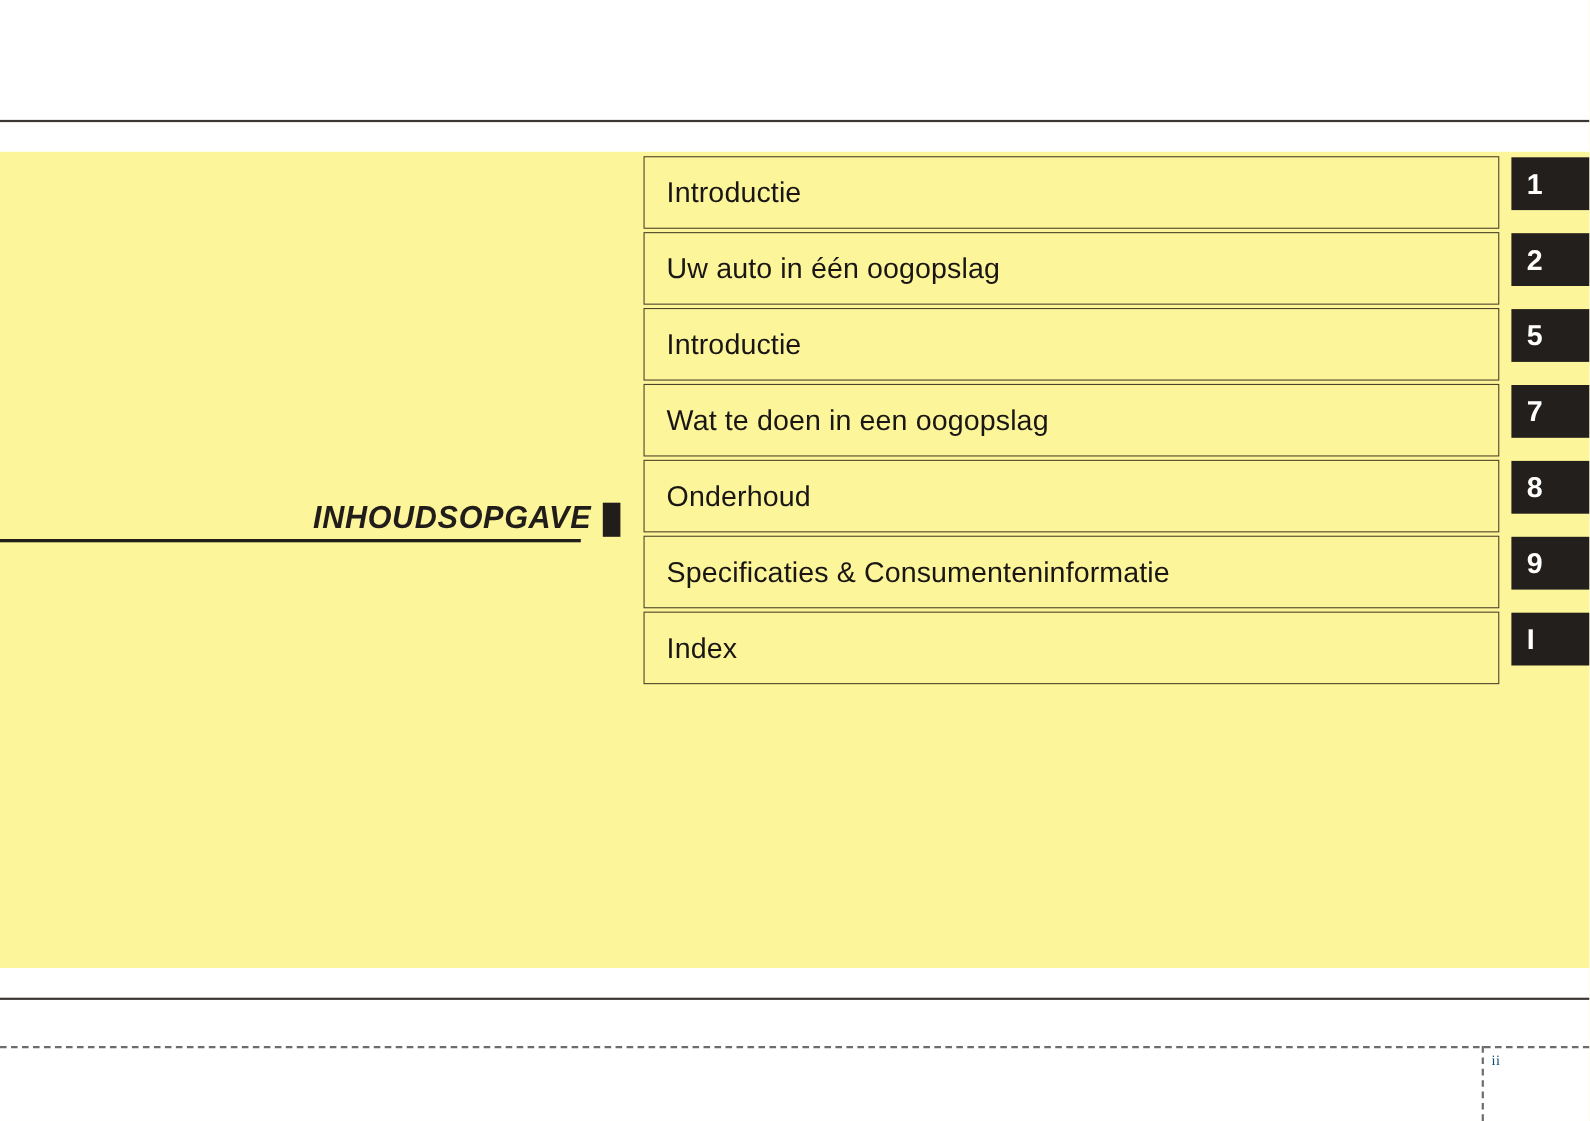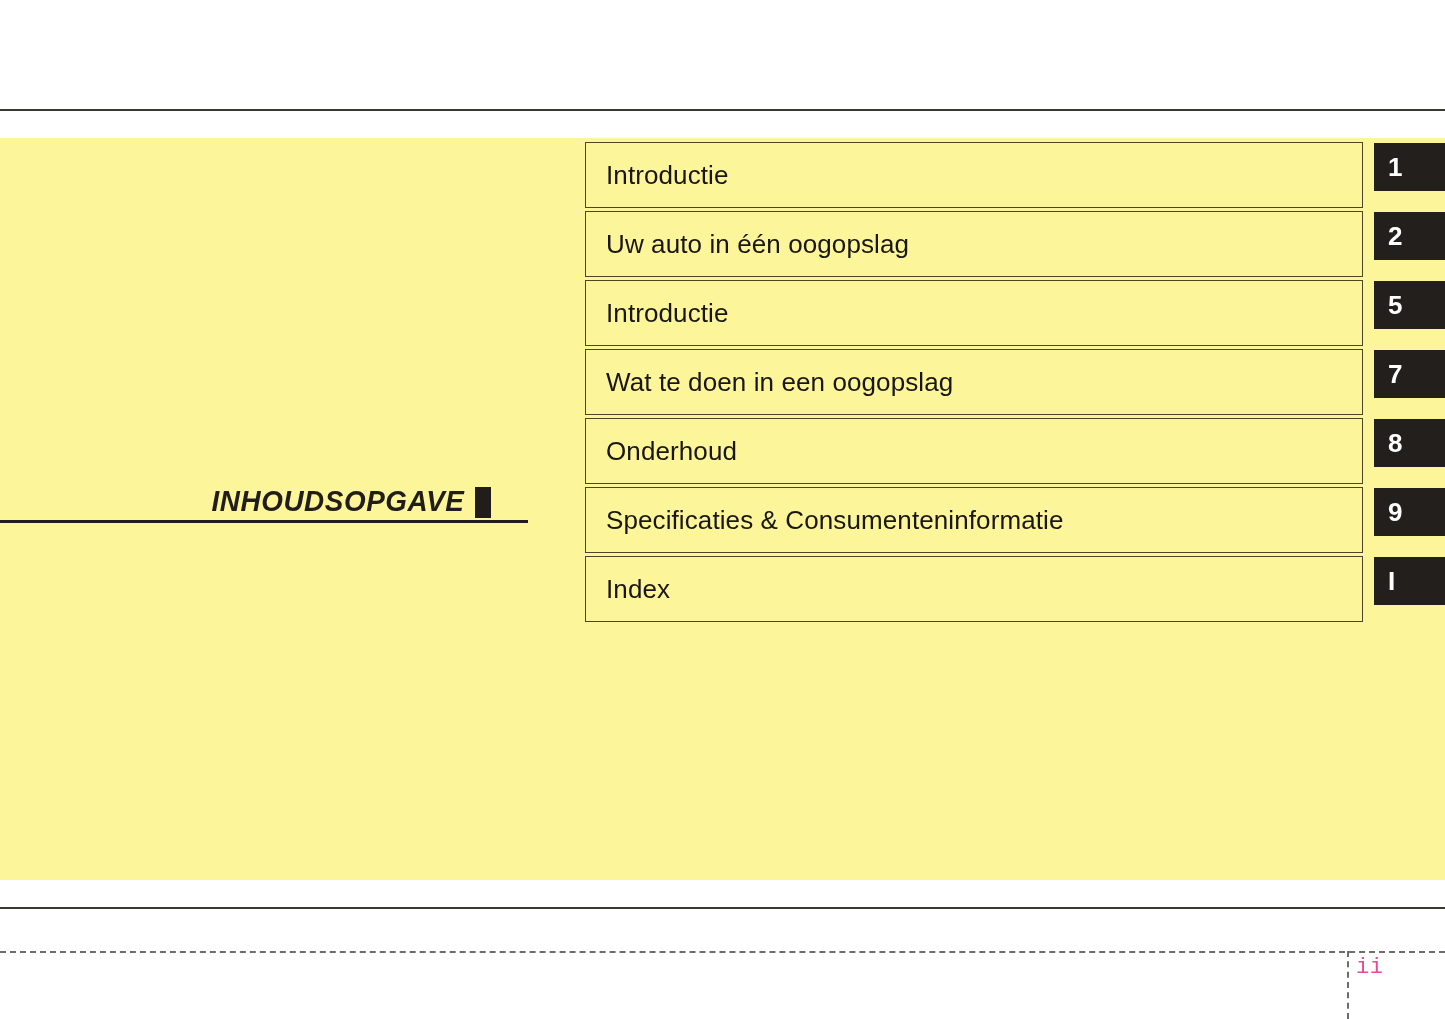--- a/index.html
+++ b/index.html
@@ -41,22 +41,22 @@
     top: 138px;
     width: 1445px;
     height: 742px;
     background: #fcf59a;
   }
 
   
   .title-block {
     position: absolute;
     left: 0;
-    top: 474px;
-    width: 491px;
+    top: 444px;
+    width: 564px;
     height: 50px;
   }
   .title-row {
     position: absolute;
     left: 0;
     right: 0;
     top: 0;
     height: 42px;
     display: flex;
     align-items: flex-end;
@@ -161,23 +161,23 @@
     left: 1347px;
     top: 951px;
     width: 0;
     height: 68px;
     border-left: 2px dashed #6c6c6c;
   }
   .folio {
     position: absolute;
     left: 1356px;
     top: 957px;
-    font-family: Liberation Mono, monospace;
-    font-size: 22px;
-    color: #ec4899;
+    font-family: Liberation Serif, serif;
+    font-size: 13px;
+    color: #0c4a6e;
     line-height: 1;
     letter-spacing: 0.5px;
   }
 </style>
 </head>
 <body>
 
 <div class="rule-top"></div>
 
 <div class="yellow-panel"></div>

